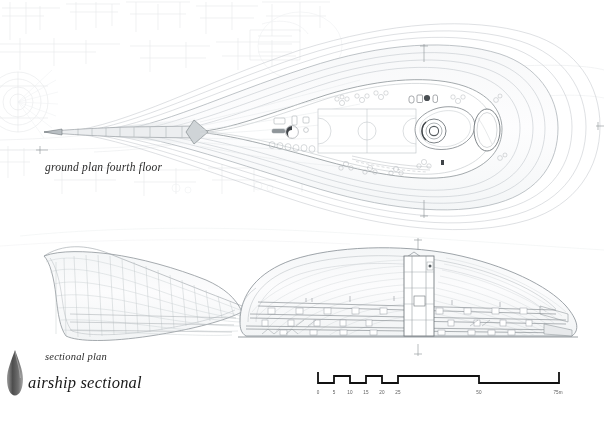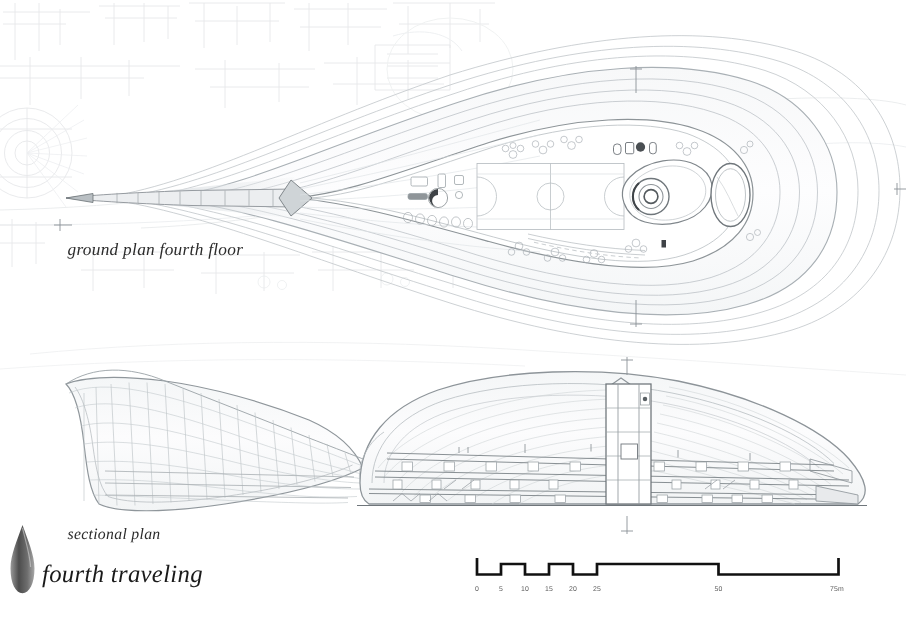--- a/index.html
+++ b/index.html
@@ -513,21 +513,21 @@
       </linearGradient>
     </defs>
     <path d="M11 1 C14.5 11 19 21 19 30 C19 40 15.5 46.5 11 46.5 C6.5 46.5 3 40 3 30 C3 21 7.5 11 11 1 Z" fill="url(#dropGrad)"></path>
     <path d="M11 3 C13.2 12 16 21 16.4 29" fill="none" stroke="#d9d9d9" stroke-width="0.8" opacity="0.55"></path>
   </svg>
 
   <div class="lbl" id="label-ground-plan">ground plan fourth floor</div>
 
   <div class="lbl" id="label-sectional">sectional plan</div>
 
-  <div class="lbl" id="label-title">fourth traveling</div>
+  <div class="lbl" id="label-title">airship sectional</div>
 
   <div id="scalebar">
     <svg width="245" height="20" viewBox="0 0 245 20">
 
       <path d="M2 2 L2 13 L18 13 L18 6 L34 6 L34 13 L50 13 L50 6 L66 6 L66 13 L82 13 L82 6 L163 6 L163 13 L243 13 L243 2" fill="none" stroke="#111111" stroke-width="1.8" stroke-linejoin="miter"></path>
     </svg>
     <span class="scale-num" style="left:2px;">0</span>
     <span class="scale-num" style="left:18px;">5</span>
     <span class="scale-num" style="left:34px;">10</span>
     <span class="scale-num" style="left:50px;">15</span>

